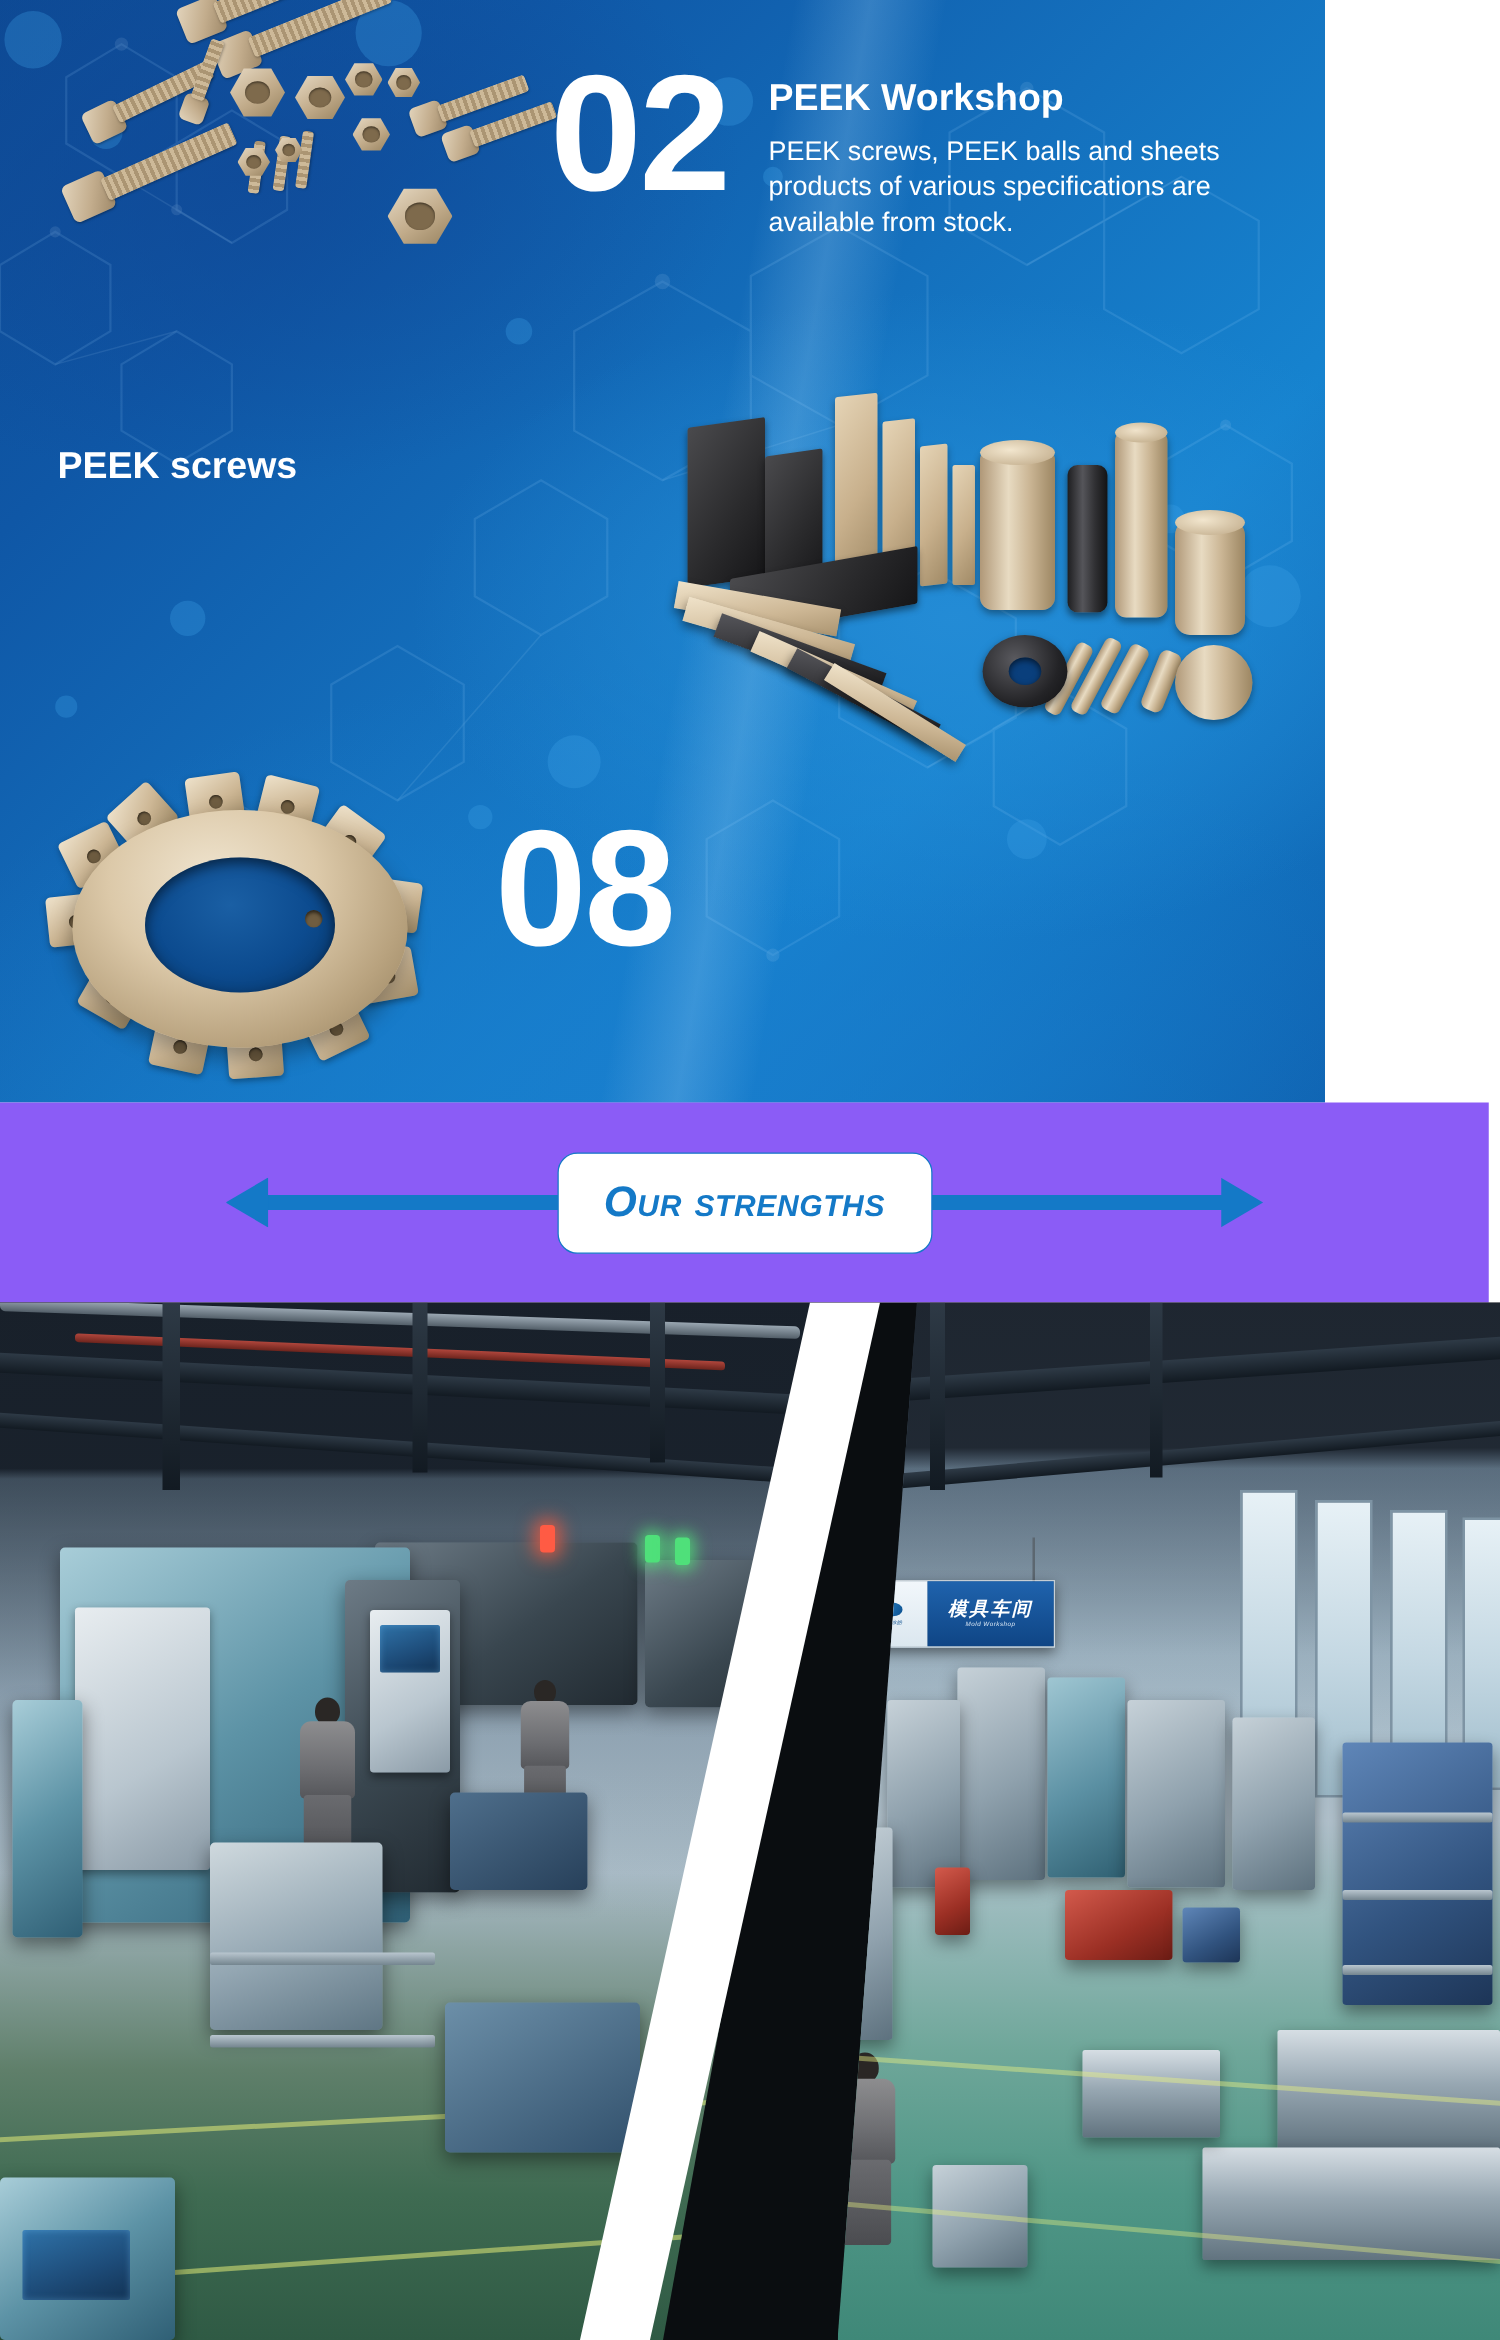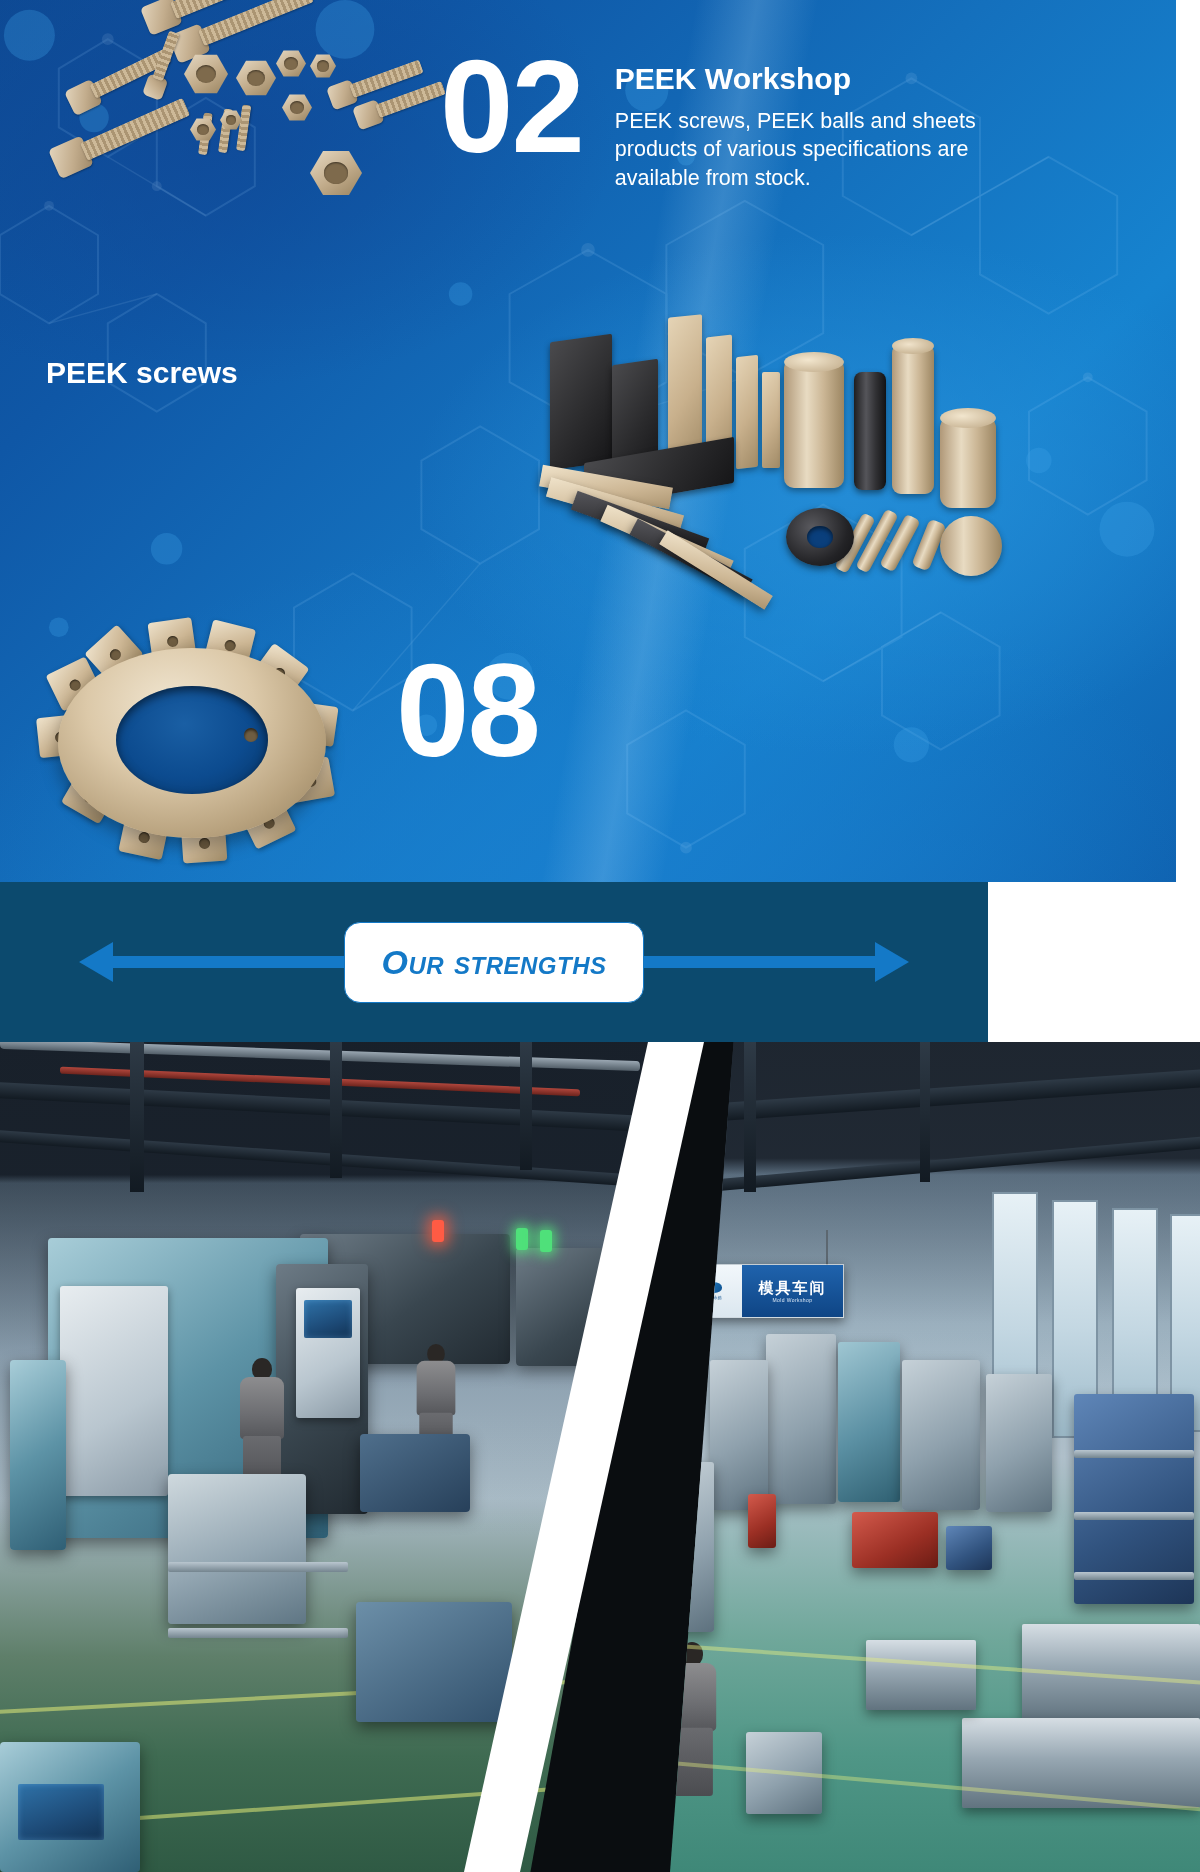--- a/index.html
+++ b/index.html
@@ -6,21 +6,21 @@
   html,body { width:1200px; height:1872px; }
   body {
     font-family:"Liberation Sans", sans-serif;
     background:#ffffff;
     overflow:hidden;
   }
 
   
   .hero {
     position:relative;
-    width:1176px; height:882px;
+    width:1060px; height:882px;
     background:
       radial-gradient(ellipse 700px 420px at 72% 56%, rgba(36,140,214,.95) 0%, rgba(23,110,190,0) 62%),
       radial-gradient(ellipse 620px 380px at 18% 16%, rgba(16,72,150,.70) 0%, rgba(16,72,150,0) 65%),
       radial-gradient(ellipse 900px 500px at 50% 100%, rgba(25,125,205,.85) 0%, rgba(25,125,205,0) 70%),
       linear-gradient(135deg,#0d4a94 0%,#0f57a6 22%,#1470bd 48%,#1683cf 70%,#0f62b0 100%);
     overflow:hidden;
   }
   .hexlayer { position:absolute; inset:0; opacity:.30; pointer-events:none; }
   .dotlayer { position:absolute; inset:0; opacity:.55; pointer-events:none; }
   .glow-sweep{
@@ -137,21 +137,21 @@
     box-shadow:0 2px 5px rgba(0,0,0,.35);
   }
   .tooth i{
     position:absolute; left:50%; top:52%; width:11px; height:11px;
     margin:-5px 0 0 -5px; border-radius:50%;
     background:#6f5d41; box-shadow:inset 0 1px 2px rgba(0,0,0,.6);
   }
 
   
   .strength-band {
-    position:relative; width:988px; height:160px; background:#0c4a6e;
+    position:relative; width:1191px; height:160px; background:#8b5cf6;
     display:flex; align-items:center; justify-content:center;
   }
   .arrow-wrap { position:relative; width:830px; height:60px; display:flex; align-items:center; }
   .arrow-line {
     position:absolute; left:32px; right:32px; top:50%; height:12px;
     margin-top:-6px; background:#1479c7;
   }
   .arrow-head {
     position:absolute; top:50%; width:34px; height:40px; margin-top:-20px; background:#1479c7;
   }
@@ -546,21 +546,21 @@
     <div class="ceil-beam" style="left:74px;  top:0; width:12px; height:150px;"></div>
     <div class="ceil-beam" style="left:250px; top:0; width:10px; height:140px;"></div>
 
     <div class="window" style="left:322px;"></div>
     <div class="window" style="left:382px; top:158px; height:238px;"></div>
     <div class="window" style="left:442px; top:166px; height:226px;"></div>
     <div class="window" style="left:500px; top:172px; height:218px;"></div>
 
     <div class="sign-pole" style="left:34px; top:188px; height:36px;"></div>
     <div class="sign-pole" style="left:156px; top:188px; height:36px;"></div>
-    <div class="sign" style="left:14px; top:222px; width:160px; height:54px;">
+    <div class="sign" style="left:14px; top:222px; width:160px; height:54px;font-style:italic;">
       <div class="sign-logo">
         <span class="mark"></span>
         <span class="mini">南京永皓</span>
       </div>
       <div class="sign-main">
         <span class="sign-cn">模具车间</span>
         <span class="sign-en">Mold Workshop</span>
       </div>
     </div>
 

